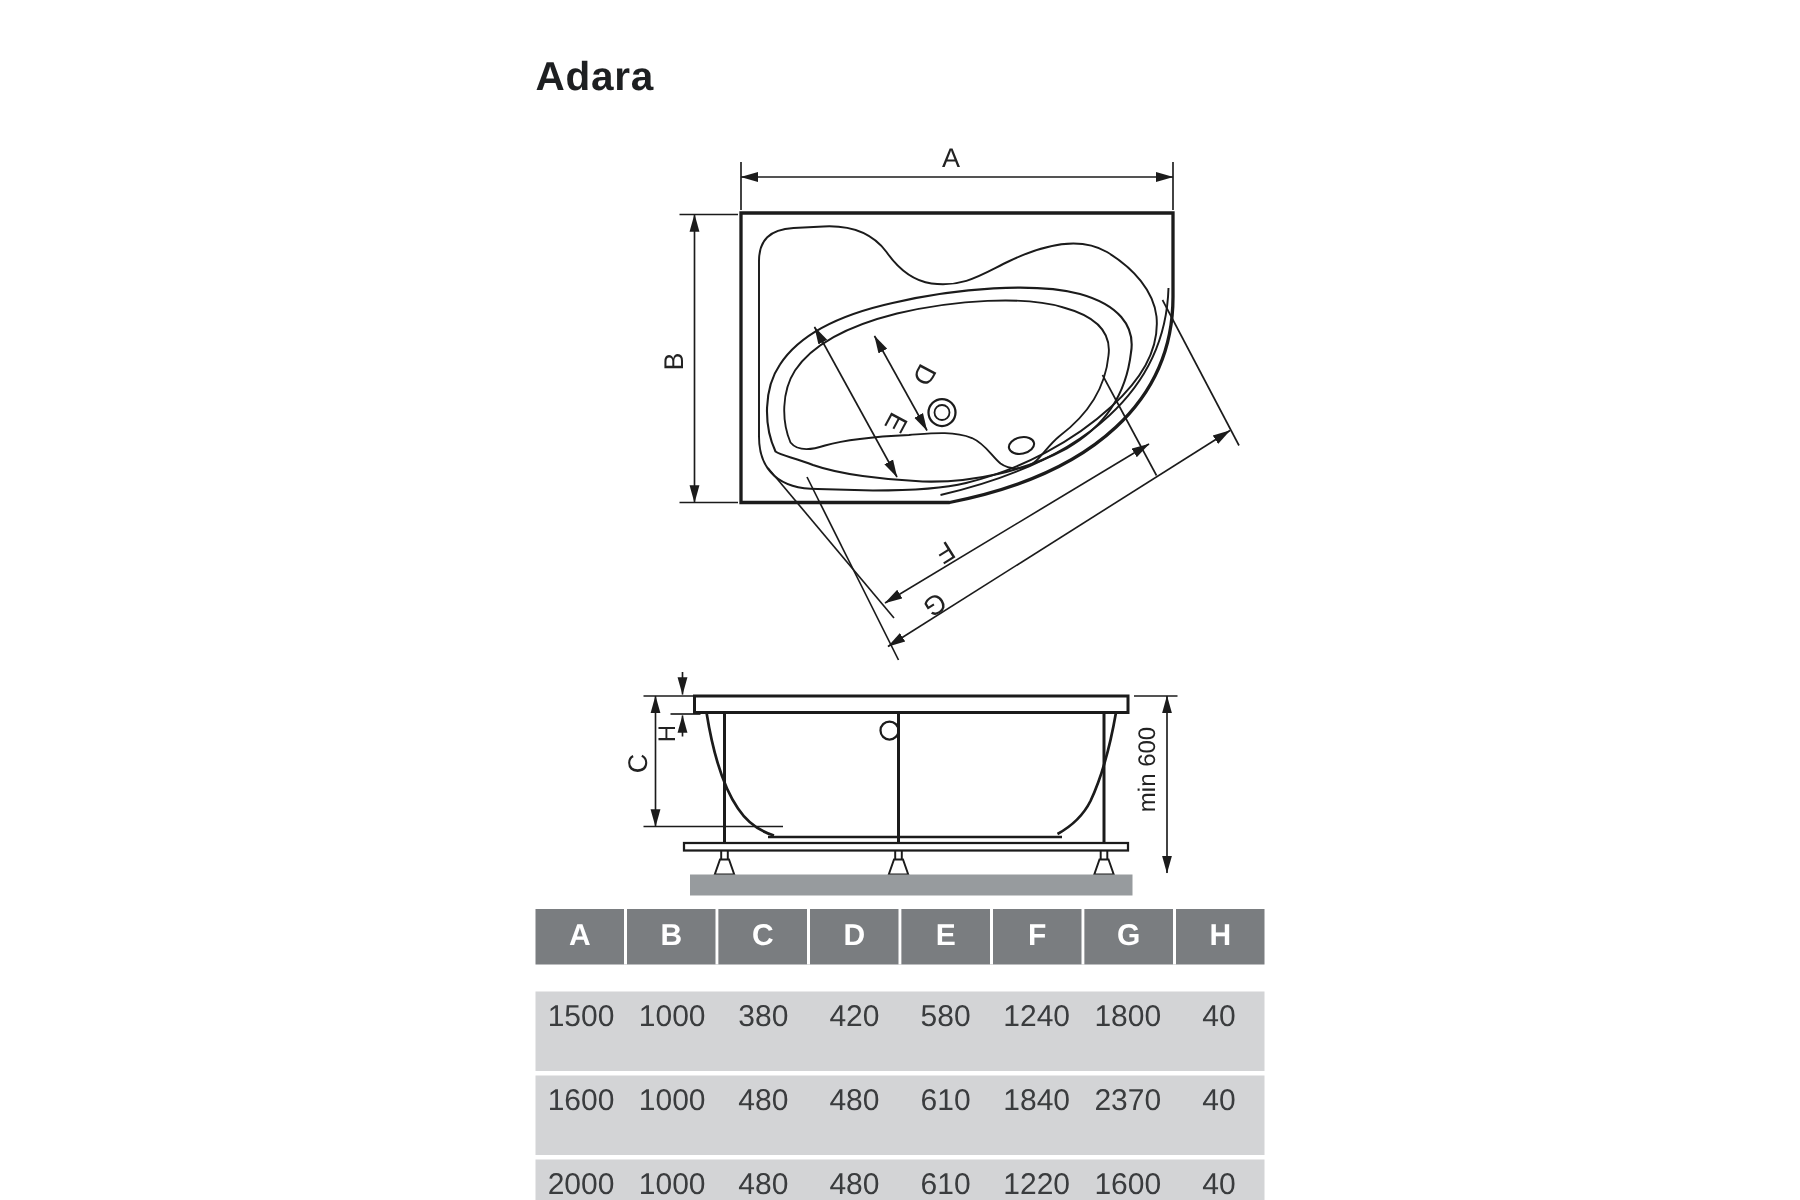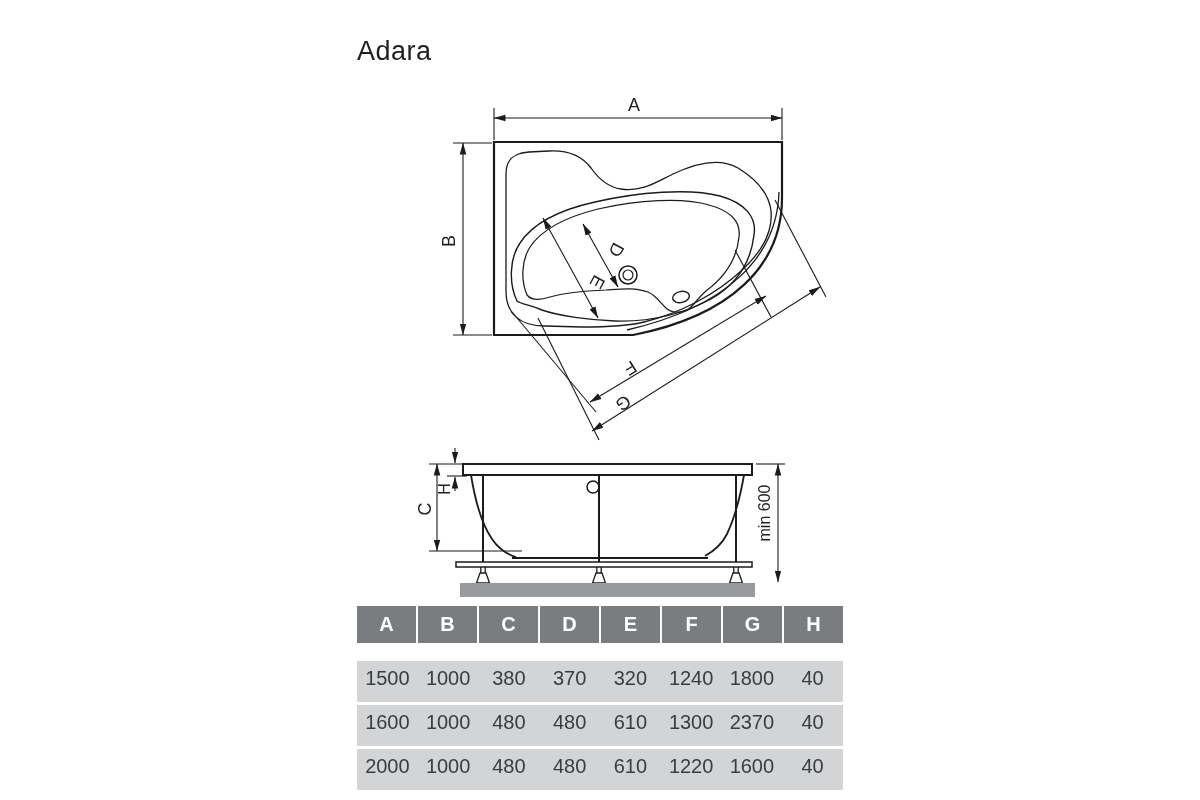--- a/index.html
+++ b/index.html
@@ -1,30 +1,30 @@
 <!DOCTYPE html>
 <html><head>
 <meta charset="utf-8">
 <style>
   html,body{margin:0;padding:0;background:#ffffff;}
   #canvas{position:relative;width:1200px;height:800px;background:#ffffff;overflow:hidden;
           font-family:"Liberation Sans", sans-serif;}
-  #title{position:absolute;left:357px;top:36px;font-size:27px;font-weight:400;
+  #title{position:absolute;left:357px;top:36px;font-size:27px;font-weight:700;
          color:#1d1f21;letter-spacing:0.5px;}
   svg{position:absolute;left:0;top:0;}
   .dimtxt{font-family:"Liberation Sans", sans-serif;font-size:18px;fill:#222;}
   .dimtxt-sm{font-family:"Liberation Sans", sans-serif;font-size:16px;fill:#222;}
   
   #spec-table{position:absolute;left:357px;top:606px;width:486px;}
   .t-head{display:flex;height:37px;}
   .t-head .cell{flex:1;background:#7a7d80;color:#ffffff;font-size:20px;font-weight:bold;
                 text-align:center;line-height:37px;border-right:2px solid #ffffff;}
   .t-head .cell:last-child{border-right:none;}
   .t-gap{height:18px;}
-  .t-row{display:flex;height:41px;background:#d3d4d6;margin-bottom:3px;}
+  .t-row{display:flex;height:53px;background:#d3d4d6;margin-bottom:3px;}
   .t-row .cell{flex:1;color:#3a3c3e;font-size:20px;text-align:center;line-height:35px;}
 </style>
 </head>
 <body>
 
 <div id="canvas">
 
   <div id="title">Adara</div>
 
   <svg width="1200" height="800" viewBox="0 0 1200 800">
@@ -125,33 +125,33 @@
       <div class="cell">E</div>
       <div class="cell">F</div>
       <div class="cell">G</div>
       <div class="cell">H</div>
     </div>
     <div class="t-gap"></div>
     <div class="t-row">
       <div class="cell">1500</div>
       <div class="cell">1000</div>
       <div class="cell">380</div>
-      <div class="cell">370</div>
-      <div class="cell">320</div>
+      <div class="cell">420</div>
+      <div class="cell">580</div>
       <div class="cell">1240</div>
       <div class="cell">1800</div>
       <div class="cell">40</div>
     </div>
     <div class="t-row">
       <div class="cell">1600</div>
       <div class="cell">1000</div>
       <div class="cell">480</div>
       <div class="cell">480</div>
       <div class="cell">610</div>
-      <div class="cell">1300</div>
+      <div class="cell">1840</div>
       <div class="cell">2370</div>
       <div class="cell">40</div>
     </div>
     <div class="t-row">
       <div class="cell">2000</div>
       <div class="cell">1000</div>
       <div class="cell">480</div>
       <div class="cell">480</div>
       <div class="cell">610</div>
       <div class="cell">1220</div>

